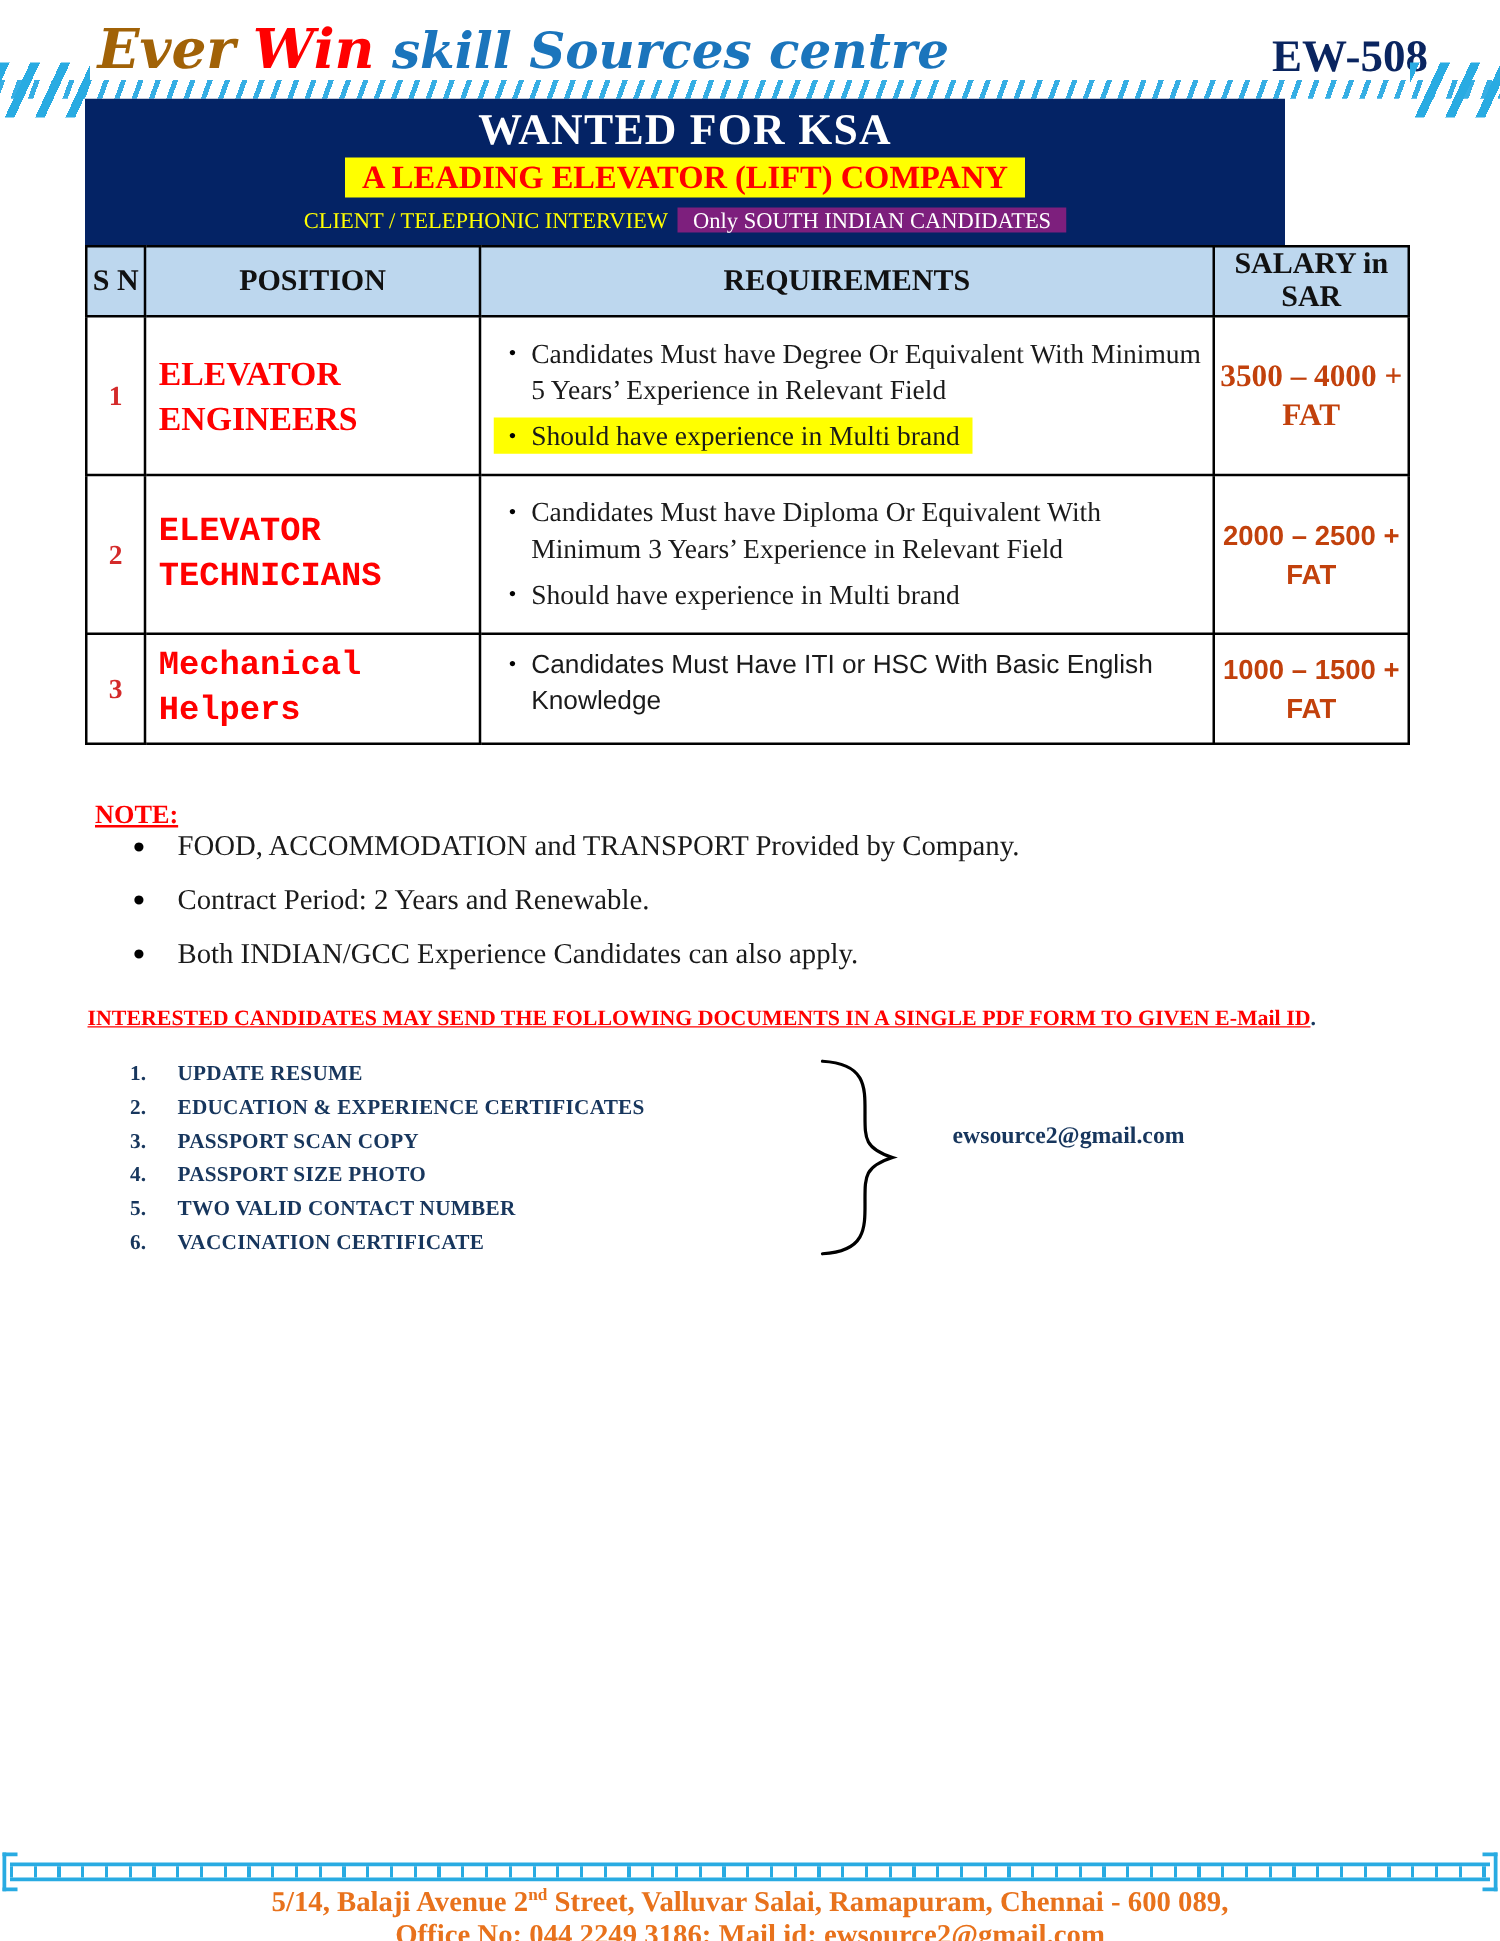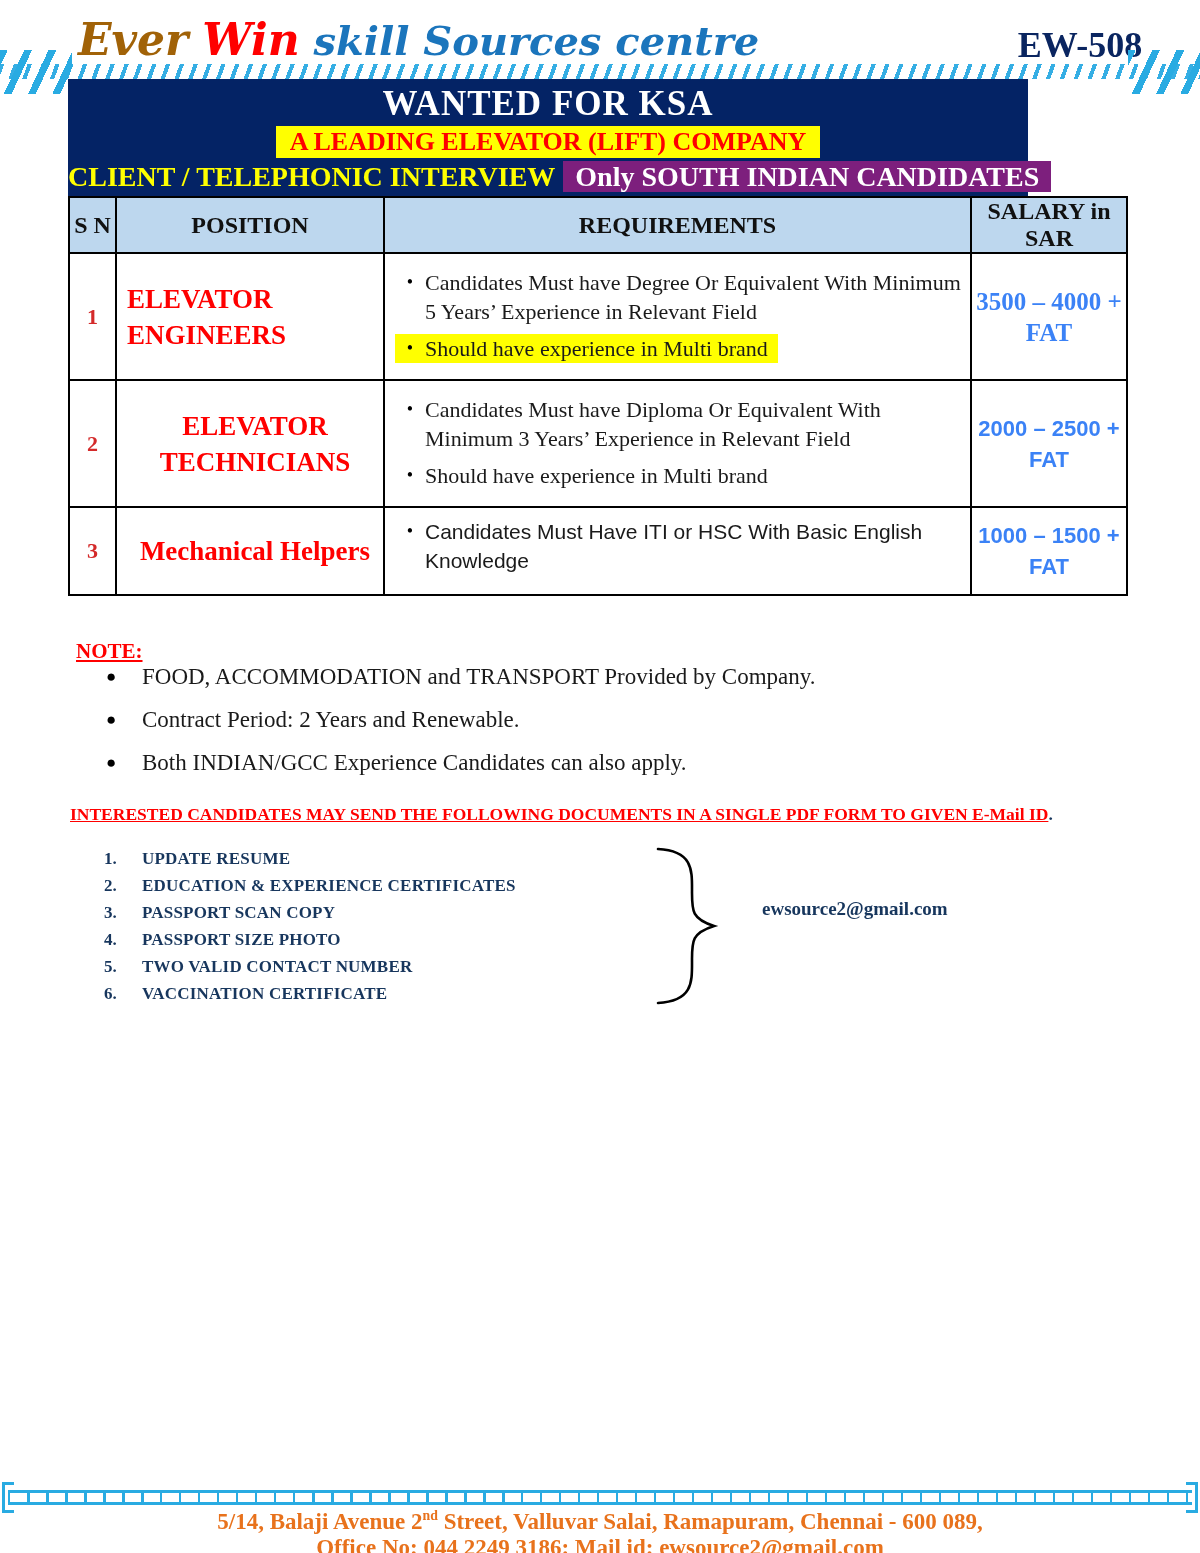--- a/index.html
+++ b/index.html
@@ -34,45 +34,45 @@
   
   .banner {
     position:absolute; left:68px; top:79px; width:960px; height:117px;
     background:#042365; text-align:center; color:#fff;
   }
   .banner-title { font-size:35px; font-weight:bold; letter-spacing:1px; line-height:44px; padding-top:3px; }
   .banner-sub {
     display:inline-block; background:#FFFF00; color:#FE0000;
     font-size:26px; font-weight:bold; line-height:32px; padding:0 14px; margin-top:0;
   }
-  .banner-line3 { margin-top:2px; font-size:28px; font-weight:bold; line-height:33px; white-space:nowrap; }
+  .banner-line3 { margin-top:2px; font-size:18px; font-weight:normal; line-height:33px; white-space:nowrap; }
   .banner-line3 .interview { color:#FFFF00; padding-right:8px; }
   .banner-line3 .candidates { background:#7D1F7D; color:#fff; padding:0 12px; }
   
   table.jobs {
     position:absolute; left:68px; top:196px; width:1058px;
     border-collapse:collapse; table-layout:fixed;
   }
   table.jobs th, table.jobs td { border:2px solid #000; }
   table.jobs th {
     background:#BDD7EE; color:#111; font-weight:bold; font-size:24px; height:50px;
   }
   td.sn { text-align:center; color:#D42A2A; font-weight:bold; font-size:22px; }
   td.pos { padding-left:10px; color:#FF0000; font-weight:bold; font-size:27px; line-height:36px; vertical-align:middle; }
   .font-serif { font-family:"Liberation Serif", serif; }
-  .font-sans  { font-family:Liberation Serif, serif;text-align:center; }
+  .font-sans  { font-family:Liberation Mono, monospace; }
   td.req { vertical-align:top; padding:14px 8px 8px 10px; }
   td.req.mid { vertical-align:middle; padding-top:6px; }
   td.req ul { list-style:none; }
   td.req li { display:flex; align-items:flex-start; margin-bottom:8px; }
   td.req li .dot { width:30px; text-align:center; flex:0 0 30px; font-size:18px; line-height:29px; }
   .req-text-serif { font-size:22px; line-height:29px; color:#1a1a1a; font-family:"Liberation Serif", serif; }
   .req-text-sans  { font-size:21px; line-height:29px; color:#1a1a1a; font-family:"Liberation Sans", sans-serif; }
   li.hl { background:#FFFF00; width:fit-content; padding-right:10px; }
-  td.salary { text-align:center; color:#3b82f6; font-weight:bold; vertical-align:middle; }
+  td.salary { text-align:center; color:#c2410c; font-weight:bold; vertical-align:middle; }
   td.salary .l1, td.salary .l2 { display:block; line-height:31px; }
   td.salary.serif { font-size:25px; }
   td.salary.sans  { font-size:22px; font-family:"Liberation Sans", sans-serif; }
   
   .note-title {
     position:absolute; left:76px; top:639px;
     color:#FF0000; font-weight:bold; font-size:21px; text-decoration:underline;
   }
   .note-list { position:absolute; left:100px; top:662px; list-style:none; }
   .note-list li { display:flex; align-items:flex-start; margin-bottom:13px; }

